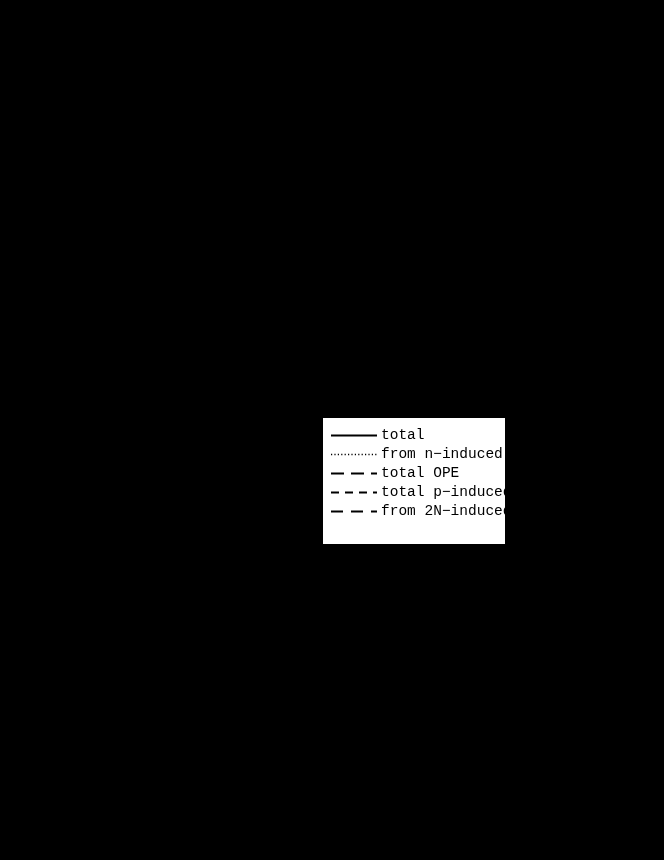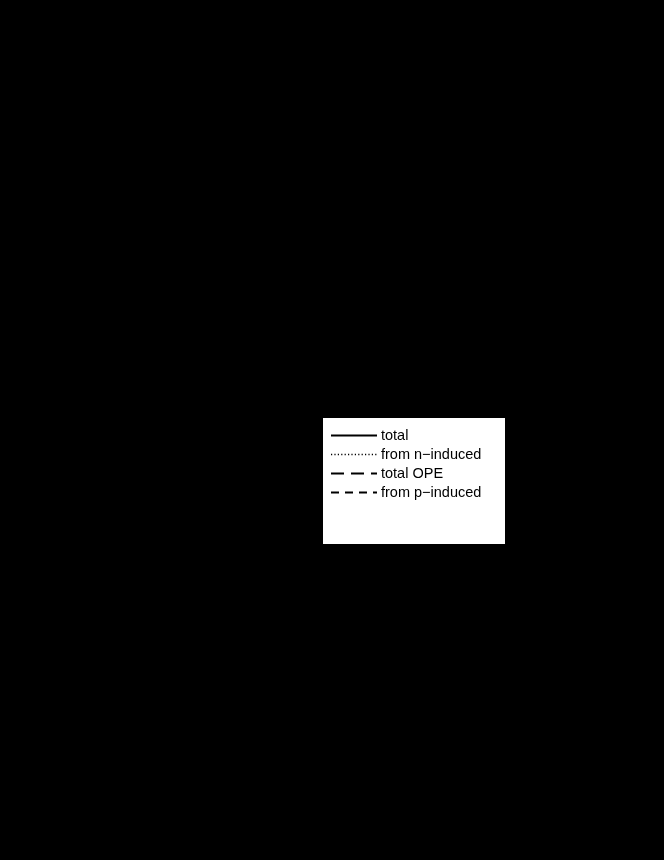--- a/index.html
+++ b/index.html
@@ -38,21 +38,21 @@
   #legend .legend-row:first-child {
     margin-top: 8px;
   }
   .legend-sample {
     width: 58px;
     min-width: 58px;
     height: 19px;
     position: relative;
   }
   .legend-label {
-    font-family: Liberation Sans, sans-serif;
+    font-family: Liberation Mono, monospace;
     font-size: 14.5px;
     color: #000000;
     line-height: 19px;
     white-space: nowrap;
   }
 
   
   .ls-svg {
     position: absolute;
     left: 6px;
@@ -94,19 +94,27 @@
       </div>
       <span class="legend-label">total OPE</span>
     </div>
 
     <div class="legend-row">
       <div class="legend-sample">
         <svg class="ls-svg" viewBox="0 0 50 19">
           <line x1="2" y1="9.5" x2="48" y2="9.5" stroke="#000000" stroke-width="1.8" stroke-dasharray="8 6"></line>
         </svg>
       </div>
-      <span class="legend-label">from p−induced</span>
+      <span class="legend-label">total p−induced</span>
     </div>
 
+    <div class="legend-row">
+      <div class="legend-sample">
+        <svg class="ls-svg" viewBox="0 0 50 19">
+          <line x1="2" y1="9.5" x2="48" y2="9.5" stroke="#000000" stroke-width="1.8" stroke-dasharray="12 8"></line>
+        </svg>
+      </div>
+      <span class="legend-label">from 2N−induced</span>
+    </div>
 
 
   </div>
 </div>
 
 </body></html>

